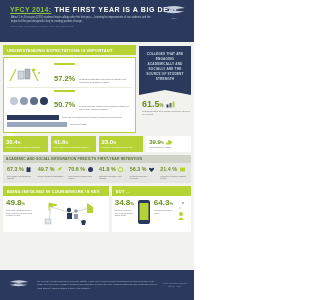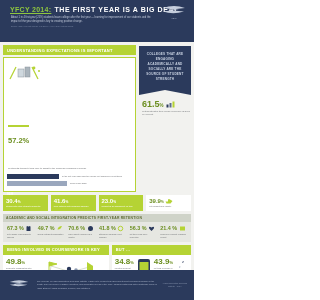--- a/index.html
+++ b/index.html
@@ -45,21 +45,21 @@
   .panel-left { flex: 1 1 auto; }
   .sec-head {
     background: #b5d334; color: #ffffff; font-size: 4px; font-weight: bold;
     letter-spacing: .25px; padding: 2.5px 4px; text-transform: uppercase;
   }
   .sec-head.white { color:#ffffff; }
   .card {
     border: 1px solid #b5d334; background: #ffffff;
     padding: 3px; margin-top: 2px;
   }
-  .stat-line { display: flex; align-items: flex-start; gap: 20px; padding: 2px 1px; flex-direction: column; }
+  .stat-line { display: flex; align-items: flex-end; gap: 4px; padding: 2px 1px; }
   .stat-line + .stat-line { border-top: 1px solid #e8eddb; }
   .stat-art { width: 42px; flex: 0 0 42px; height: 20px; position: relative; }
   .stat-num {
     color: #6b8e1f; font-size: 7.5px; font-weight: bold; line-height: 1;
     white-space: nowrap;
   }
   .stat-desc { color: #6d6f72; font-size: 2.3px; line-height: 1.4; flex: 1 1 auto; }
   .bar-top { height: 2px; background: #b5d334; margin-bottom: 1.5px; width: 100%; }
 
   
@@ -173,20 +173,35 @@
               </svg>
             </div>
             <div>
               <div class="bar-top"></div>
               <span class="stat-num">57.2</span><span class="stat-num pct">%</span>
             </div>
             <div class="stat-desc">of students thought it was easy to adjust to the academic demands of college</div>
           </div>
 
 
+          <div class="stat-line">
+            <div class="stat-art">
+              <svg width="42" height="20" viewBox="0 0 42 20">
+                <circle cx="6" cy="10" r="4" fill="#c2c9d6"></circle>
+                <circle cx="16" cy="10" r="4" fill="#8d9ab2"></circle>
+                <circle cx="26" cy="10" r="4" fill="#5c6d8e"></circle>
+                <circle cx="36" cy="10" r="4" fill="#2b3a5c"></circle>
+              </svg>
+            </div>
+            <div>
+              <div class="bar-top"></div>
+              <span class="stat-num">50.7</span><span class="stat-num pct">%</span>
+            </div>
+            <div class="stat-desc">of students said faculty were available outside of class and provided feedback</div>
+          </div>
 
           <div class="barblock">
             <div class="bar-row">
               <div class="bar-fill dark" style="width:52px">
                 <span class="bar-val">50.4</span>
               </div>
               <div class="bar-label">of the first-year class said the college met academic expectations</div>
             </div>
             <div class="bar-row">
               <div class="bar-fill" style="width:60px">
@@ -348,21 +363,21 @@
             <div class="bp-num"><span>34.8</span><span class="pct">%</span></div>
             <div class="bp-desc">reported frequent use of social media during class</div>
           </div>
           <div style="flex:0 0 14px">
             <svg width="14" height="26" viewBox="0 0 14 26">
               <rect x="1" y="1" width="12" height="24" rx="2" fill="#2b3a5c"></rect>
               <rect x="2.5" y="4" width="9" height="17" fill="#b5d334"></rect>
             </svg>
           </div>
           <div style="flex:1 1 0">
-            <div class="bp-num"><span>43.9</span><span class="pct">%</span></div>
+            <div class="bp-num"><span>64.3</span><span class="pct">%</span></div>
             <div class="bp-desc">felt tired or sleepy in class</div>
           </div>
           <div style="flex:0 0 12px">
             <svg width="12" height="22" viewBox="0 0 12 22">
               <text x="6" y="5" font-size="4" fill="#2b3a5c" font-family="Liberation Sans">z</text>
               <text x="3" y="10" font-size="3" fill="#8d9ab2" font-family="Liberation Sans">z</text>
               <circle cx="5" cy="15" r="2" fill="#b5d334"></circle>
               <path d="M2 21 q3 -5 6 0 z" fill="#b5d334"></path>
             </svg>
           </div>

